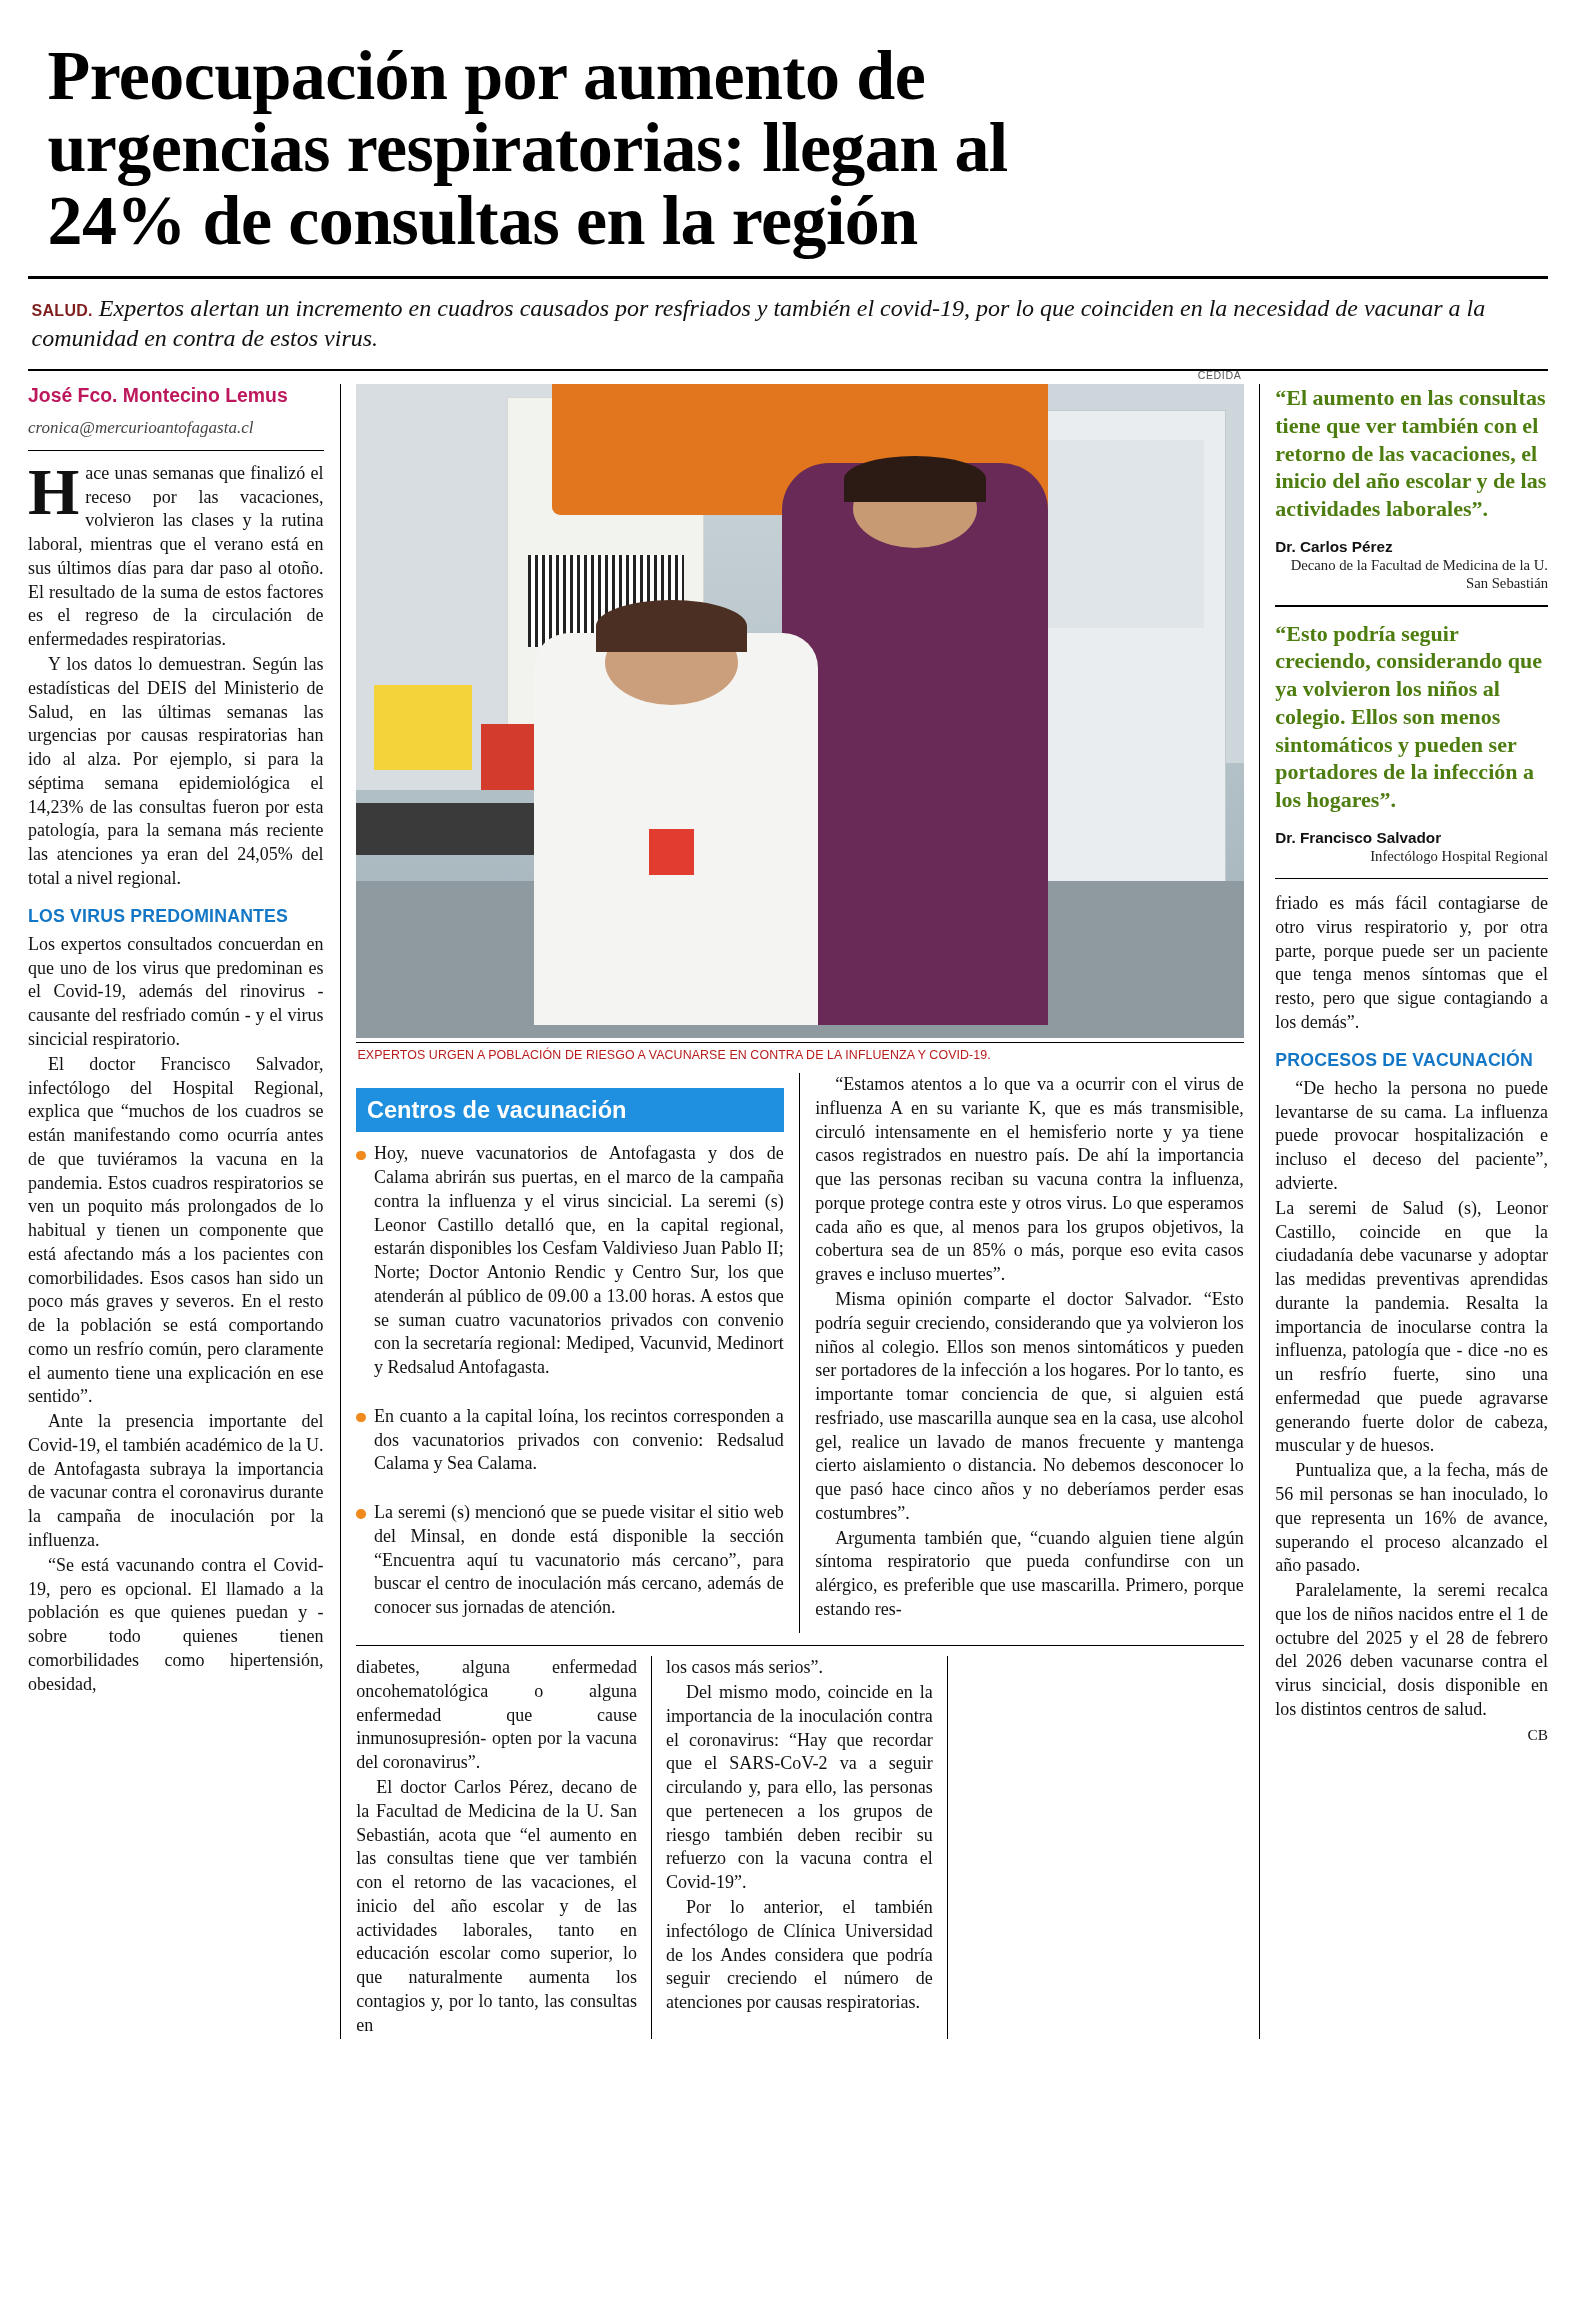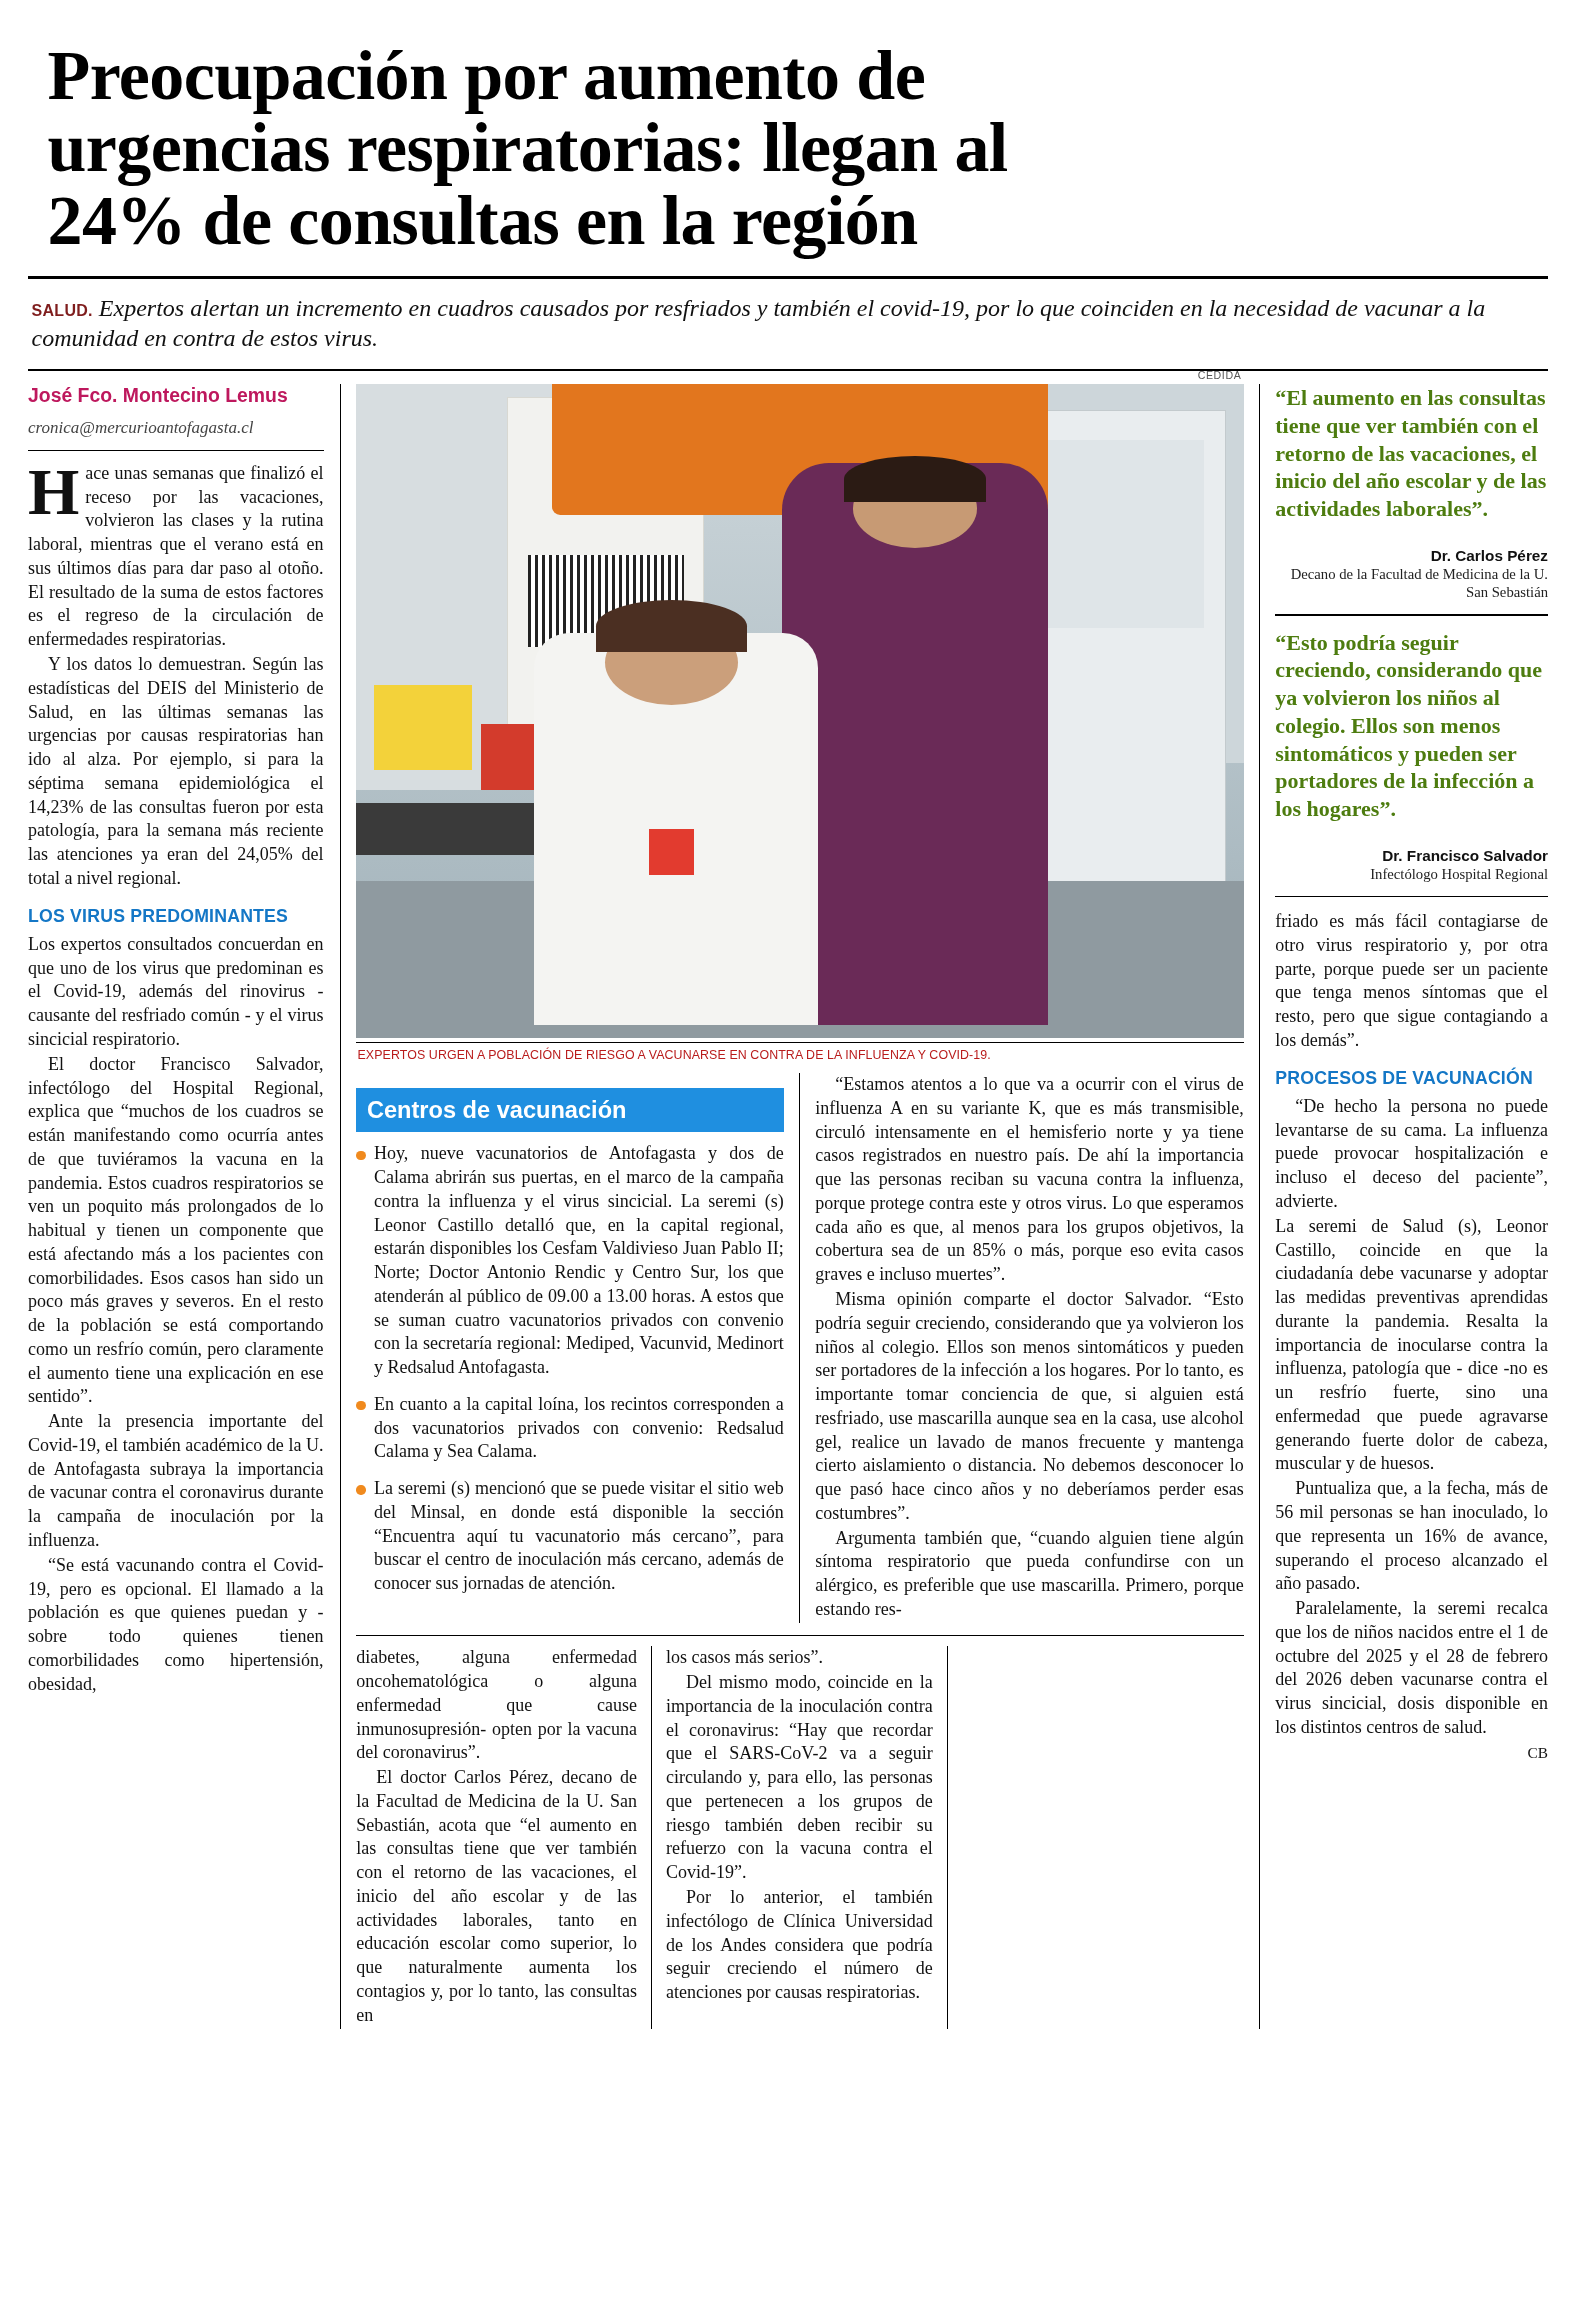--- a/index.html
+++ b/index.html
@@ -34,27 +34,27 @@
   .subhead{font-family:"Liberation Sans",sans-serif;font-weight:bold;color:#1477c6;font-size:17.7px;letter-spacing:0.2px;margin:15.3px 0 5.9px 0;}
 
   
   .photo-wrap{position:relative;width:100%;}
   .credit{position:absolute;right:2.4px;top:-15.3px;font-family:"Liberation Sans",sans-serif;font-size:10.6px;color:#555;letter-spacing:0.6px;}
   .photo{position:relative;width:100%;height:654px;overflow:hidden;background:#b9c3c8;}
   .caption{font-family:"Liberation Sans",sans-serif;font-size:12.4px;letter-spacing:0.1px;color:#b91c1c;padding:5.9px 1.2px 0 1.2px;border-top:1.2px solid #000;margin-top:3.5px;}
 
   
   .bluebox{background:#1f8fe0;color:#fff;font-family:"Liberation Sans",sans-serif;font-weight:bold;font-size:23.6px;padding:8.2px 10.6px;margin:15.3px 0 10.6px 0;}
-  .bullets{display:flex;flex-direction:column;gap:0;}
+  .bullets{display:flex;flex-direction:column;gap:12px;}
   .bullet{position:relative;padding-left:17.7px;font-size:18px;line-height:1.32;text-align:justify;margin-bottom:13px;}
   .bullet:before{content:"";position:absolute;left:0;top:8.2px;width:9.4px;height:9.4px;border-radius:50%;background:#f08a1e;}
 
   
   .pq{font-size:22px;line-height:1.26;font-family:"Liberation Serif",serif;font-weight:bold;color:#4d7c0f;}
-  .pq-attr-name{font-family:"Liberation Sans",sans-serif;font-weight:bold;font-size:15.3px;text-align:right;margin-top:24px;}
+  .pq-attr-name{font-family:"Liberation Sans",sans-serif;font-weight:bold;font-size:15.3px;text-align:left;margin-top:15px;}
   .pq-attr-role{font-family:"Liberation Serif",serif;font-size:14.7px;text-align:right;line-height:1.25;color:#222;}
   .rule-q{height:1.2px;background:#000;margin:13px 0;}
 
   
   .mid-split{display:flex;margin-top:10.6px;}
   .mid-col{width:50%;box-sizing:border-box;}
   .mid-col.left{padding-right:15.3px;border-right:1.2px solid #000;}
   .mid-col.right{padding-left:15.3px;}
 
   .low-split{display:flex;margin-top:11.8px;border-top:1.2px solid #000;padding-top:10.6px;}

